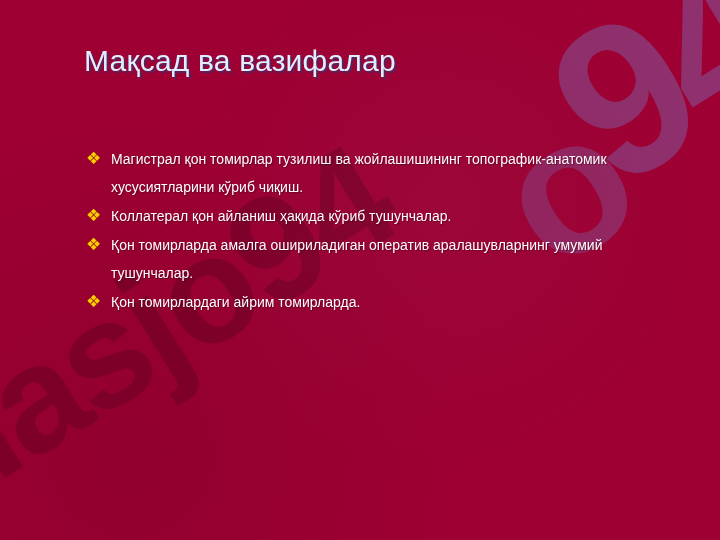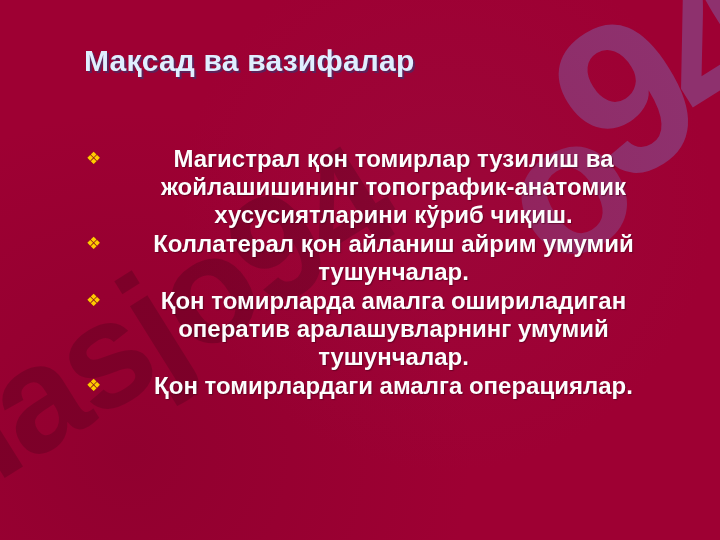--- a/index.html
+++ b/index.html
@@ -87,21 +87,21 @@
   .content {
     position: absolute;
     inset: 0;
   }
 
   .title {
     position: absolute;
     left: 84px;
     top: 44px;
     font-size: 30px;
-    font-weight: bold;
+    font-weight: normal;
     color: #dfefff;
     text-shadow: 2px 2px 0 rgba(40,60,120,0.55);
     letter-spacing: 0.2px;
     white-space: nowrap;
   }
 
   .bullets {
     position: absolute;
     left: 86px;
     top: 145px;
@@ -119,26 +119,25 @@
     width: 22px;
     font-size: 17px;
     line-height: 28px;
     color: #ffcc00;
     text-shadow: 0 0 1px rgba(120,60,0,0.8);
     margin-right: 3px;
   }
 
   .bullet-text {
     flex: 1 1 auto;
-    font-size: 24px;
-    font-weight: bold;
+    font-size: 14px;
+    font-weight: normal;
     line-height: 28px;
     color: #fdfdfd;
     text-shadow: 1px 1px 1px rgba(70,0,25,0.55);
-    text-align: center;
   }
 </style>
 </head>
 <body>
 
 <div id="slide">
 
   <div class="wm-layer">
     <div class="wm-purple">94</div>
     <div class="wm-purple2">о</div>
@@ -152,28 +151,28 @@
 
     <div class="bullets">
 
       <div class="bullet-row">
         <span class="bullet-glyph">❖</span>
         <span class="bullet-text">Магистрал қон томирлар тузилиш ва жойлашишининг топографик-анатомик хусусиятларини кўриб чиқиш.</span>
       </div>
 
       <div class="bullet-row">
         <span class="bullet-glyph">❖</span>
-        <span class="bullet-text">Коллатерал қон айланиш айрим умумий тушунчалар.</span>
+        <span class="bullet-text">Коллатерал қон айланиш ҳақида кўриб тушунчалар.</span>
       </div>
 
       <div class="bullet-row">
         <span class="bullet-glyph">❖</span>
         <span class="bullet-text">Қон томирларда амалга ошириладиган оператив аралашувларнинг умумий тушунчалар.</span>
       </div>
 
       <div class="bullet-row">
         <span class="bullet-glyph">❖</span>
-        <span class="bullet-text">Қон томирлардаги амалга операциялар.</span>
+        <span class="bullet-text">Қон томирлардаги айрим томирларда.</span>
       </div>
 
     </div>
   </div>
 </div>
 
 </body></html>

